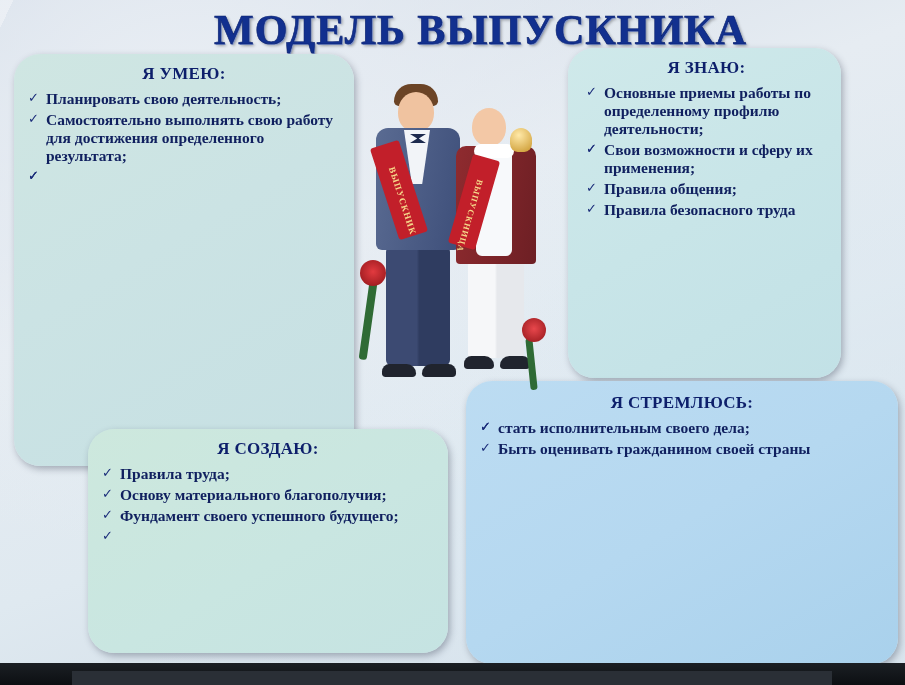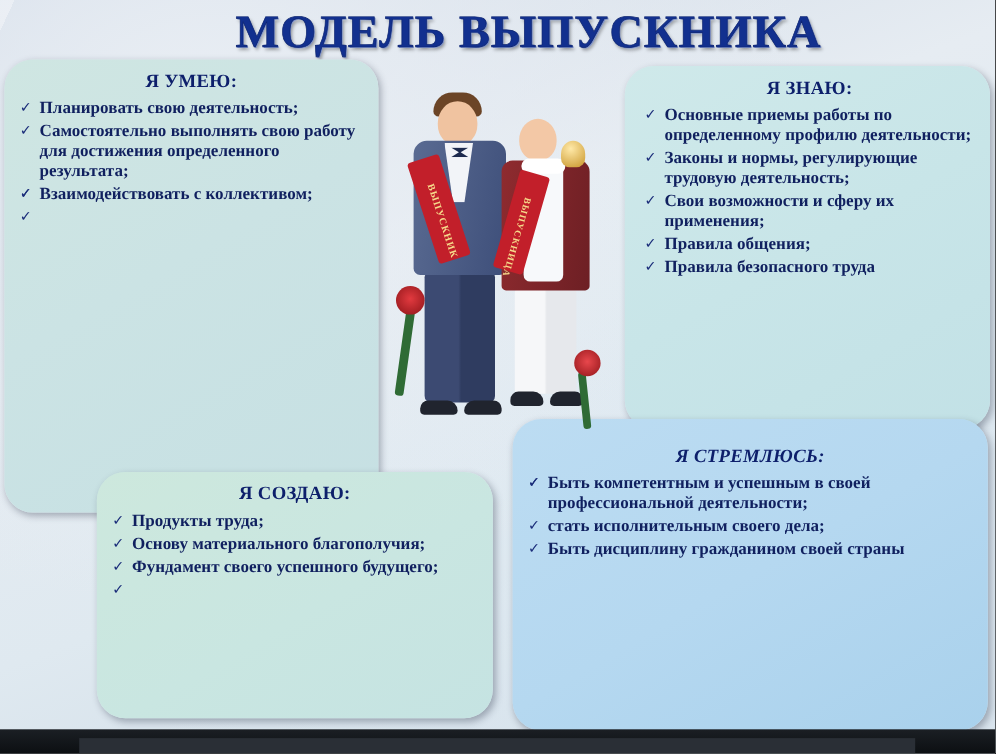--- a/index.html
+++ b/index.html
@@ -56,37 +56,37 @@
   .card ul{list-style:none;margin:0;padding:0;}
   .card li{
     position:relative;padding-left:18px;margin-bottom:3px;
     font-size:15.5px;line-height:1.16;font-weight:bold;color:#10205f;
   }
   .card li .tick{
     position:absolute;left:0;top:0px;font-size:13px;font-weight:normal;color:#1b2d7a;
   }
   
   #card-umeyu{
-    left:4px;top:54px;width:340px;height:412px;
+    left:14px;top:54px;width:340px;height:412px;
     background:linear-gradient(150deg,#cfe6e2 0%, #cbe3e4 45%, #c6e0e3 100%);
   }
   #card-znayu{
-    left:568px;top:60px;width:332px;height:330px;
+    left:568px;top:48px;width:273px;height:330px;
     background:linear-gradient(150deg,#cfe9ea 0%, #c8e5e8 50%, #c2e1e6 100%);
     padding-left:18px;
   }
   #card-sozdayu{
     left:88px;top:429px;width:360px;height:224px;
     background:linear-gradient(150deg,#cde8dd 0%, #c9e6e1 55%, #c5e3e2 100%);
   }
   #card-stremlyus{
     left:466px;top:381px;width:432px;height:283px;
     background:linear-gradient(150deg,#bcdcf2 0%, #b5d8f0 50%, #a9d1ec 100%);
   }
-  #card-stremlyus h3{margin-top:16px;font-style:italic;}
+  #card-stremlyus h3{margin-top:4px;}
   #card-stremlyus li{font-size:15.5px;}
   
   #figures{
     position:absolute;left:352px;top:82px;width:214px;height:320px;
   }
   .fig{position:absolute;}
   
   .boy-head{left:46px;top:10px;width:36px;height:40px;background:#f0c3a0;border-radius:50% 50% 46% 46%;}
   .boy-hair{left:42px;top:2px;width:44px;height:22px;background:#6b4426;border-radius:22px 22px 6px 6px;}
   .boy-body{left:24px;top:46px;width:84px;height:122px;background:linear-gradient(100deg,#5a6b92,#3e4f7a);border-radius:12px 12px 6px 6px;}
@@ -120,53 +120,53 @@
 <div id="slide">
 
   <div class="title">МОДЕЛЬ ВЫПУСКНИКА</div>
 
   <div class="card" id="card-umeyu">
     <h3>Я УМЕЮ:</h3>
     <ul>
       <li><span class="tick">✓</span><span>Планировать свою деятельность;</span></li>
       <li><span class="tick">✓</span><span>Самостоятельно выполнять свою работу для достижения определенного результата;</span></li>
       <li><span class="tick">✓</span></li>
-      <li><span class="tick">✓</span><span>Взаимодействовать с коллективом;</span></li>
+      <li><span class="tick">✓</span></li>
       <li><span class="tick">✓</span></li>
     </ul>
   </div>
 
   <div class="card" id="card-znayu">
     <h3>Я ЗНАЮ:</h3>
     <ul>
       <li><span class="tick">✓</span><span>Основные приемы работы по определенному профилю деятельности;</span></li>
-      <li><span class="tick">✓</span><span>Законы и нормы, регулирующие трудовую деятельность;</span></li>
+      <li><span class="tick">✓</span></li>
       <li><span class="tick">✓</span><span>Свои возможности и сферу их применения;</span></li>
       <li><span class="tick">✓</span><span>Правила общения;</span></li>
       <li><span class="tick">✓</span><span>Правила безопасного труда</span></li>
     </ul>
   </div>
 
   <div class="card" id="card-sozdayu">
     <h3>Я СОЗДАЮ:</h3>
     <ul>
-      <li><span class="tick">✓</span><span>Продукты труда;</span></li>
+      <li><span class="tick">✓</span><span>Правила труда;</span></li>
       <li><span class="tick">✓</span><span>Основу материального благополучия;</span></li>
       <li><span class="tick">✓</span><span>Фундамент своего успешного будущего;</span></li>
       <li><span class="tick">✓</span></li>
     </ul>
   </div>
 
   <div class="card" id="card-stremlyus">
     <h3>Я СТРЕМЛЮСЬ:</h3>
     <ul>
       <li><span class="tick">✓</span></li>
-      <li><span class="tick">✓</span><span>Быть компетентным и успешным в своей профессиональной деятельности;</span></li>
+      <li><span class="tick">✓</span></li>
       <li><span class="tick">✓</span><span> стать исполнительным своего дела;</span></li>
-      <li><span class="tick">✓</span><span>Быть дисциплину гражданином своей страны</span></li>
+      <li><span class="tick">✓</span><span>Быть оценивать гражданином своей страны</span></li>
     </ul>
   </div>
 
   <div id="figures">
     <div class="fig boy-legs"></div>
     <div class="fig boy-shoe1"></div>
     <div class="fig boy-shoe2"></div>
     <div class="fig boy-hair"></div>
     <div class="fig boy-head"></div>
     <div class="fig boy-body"></div>

